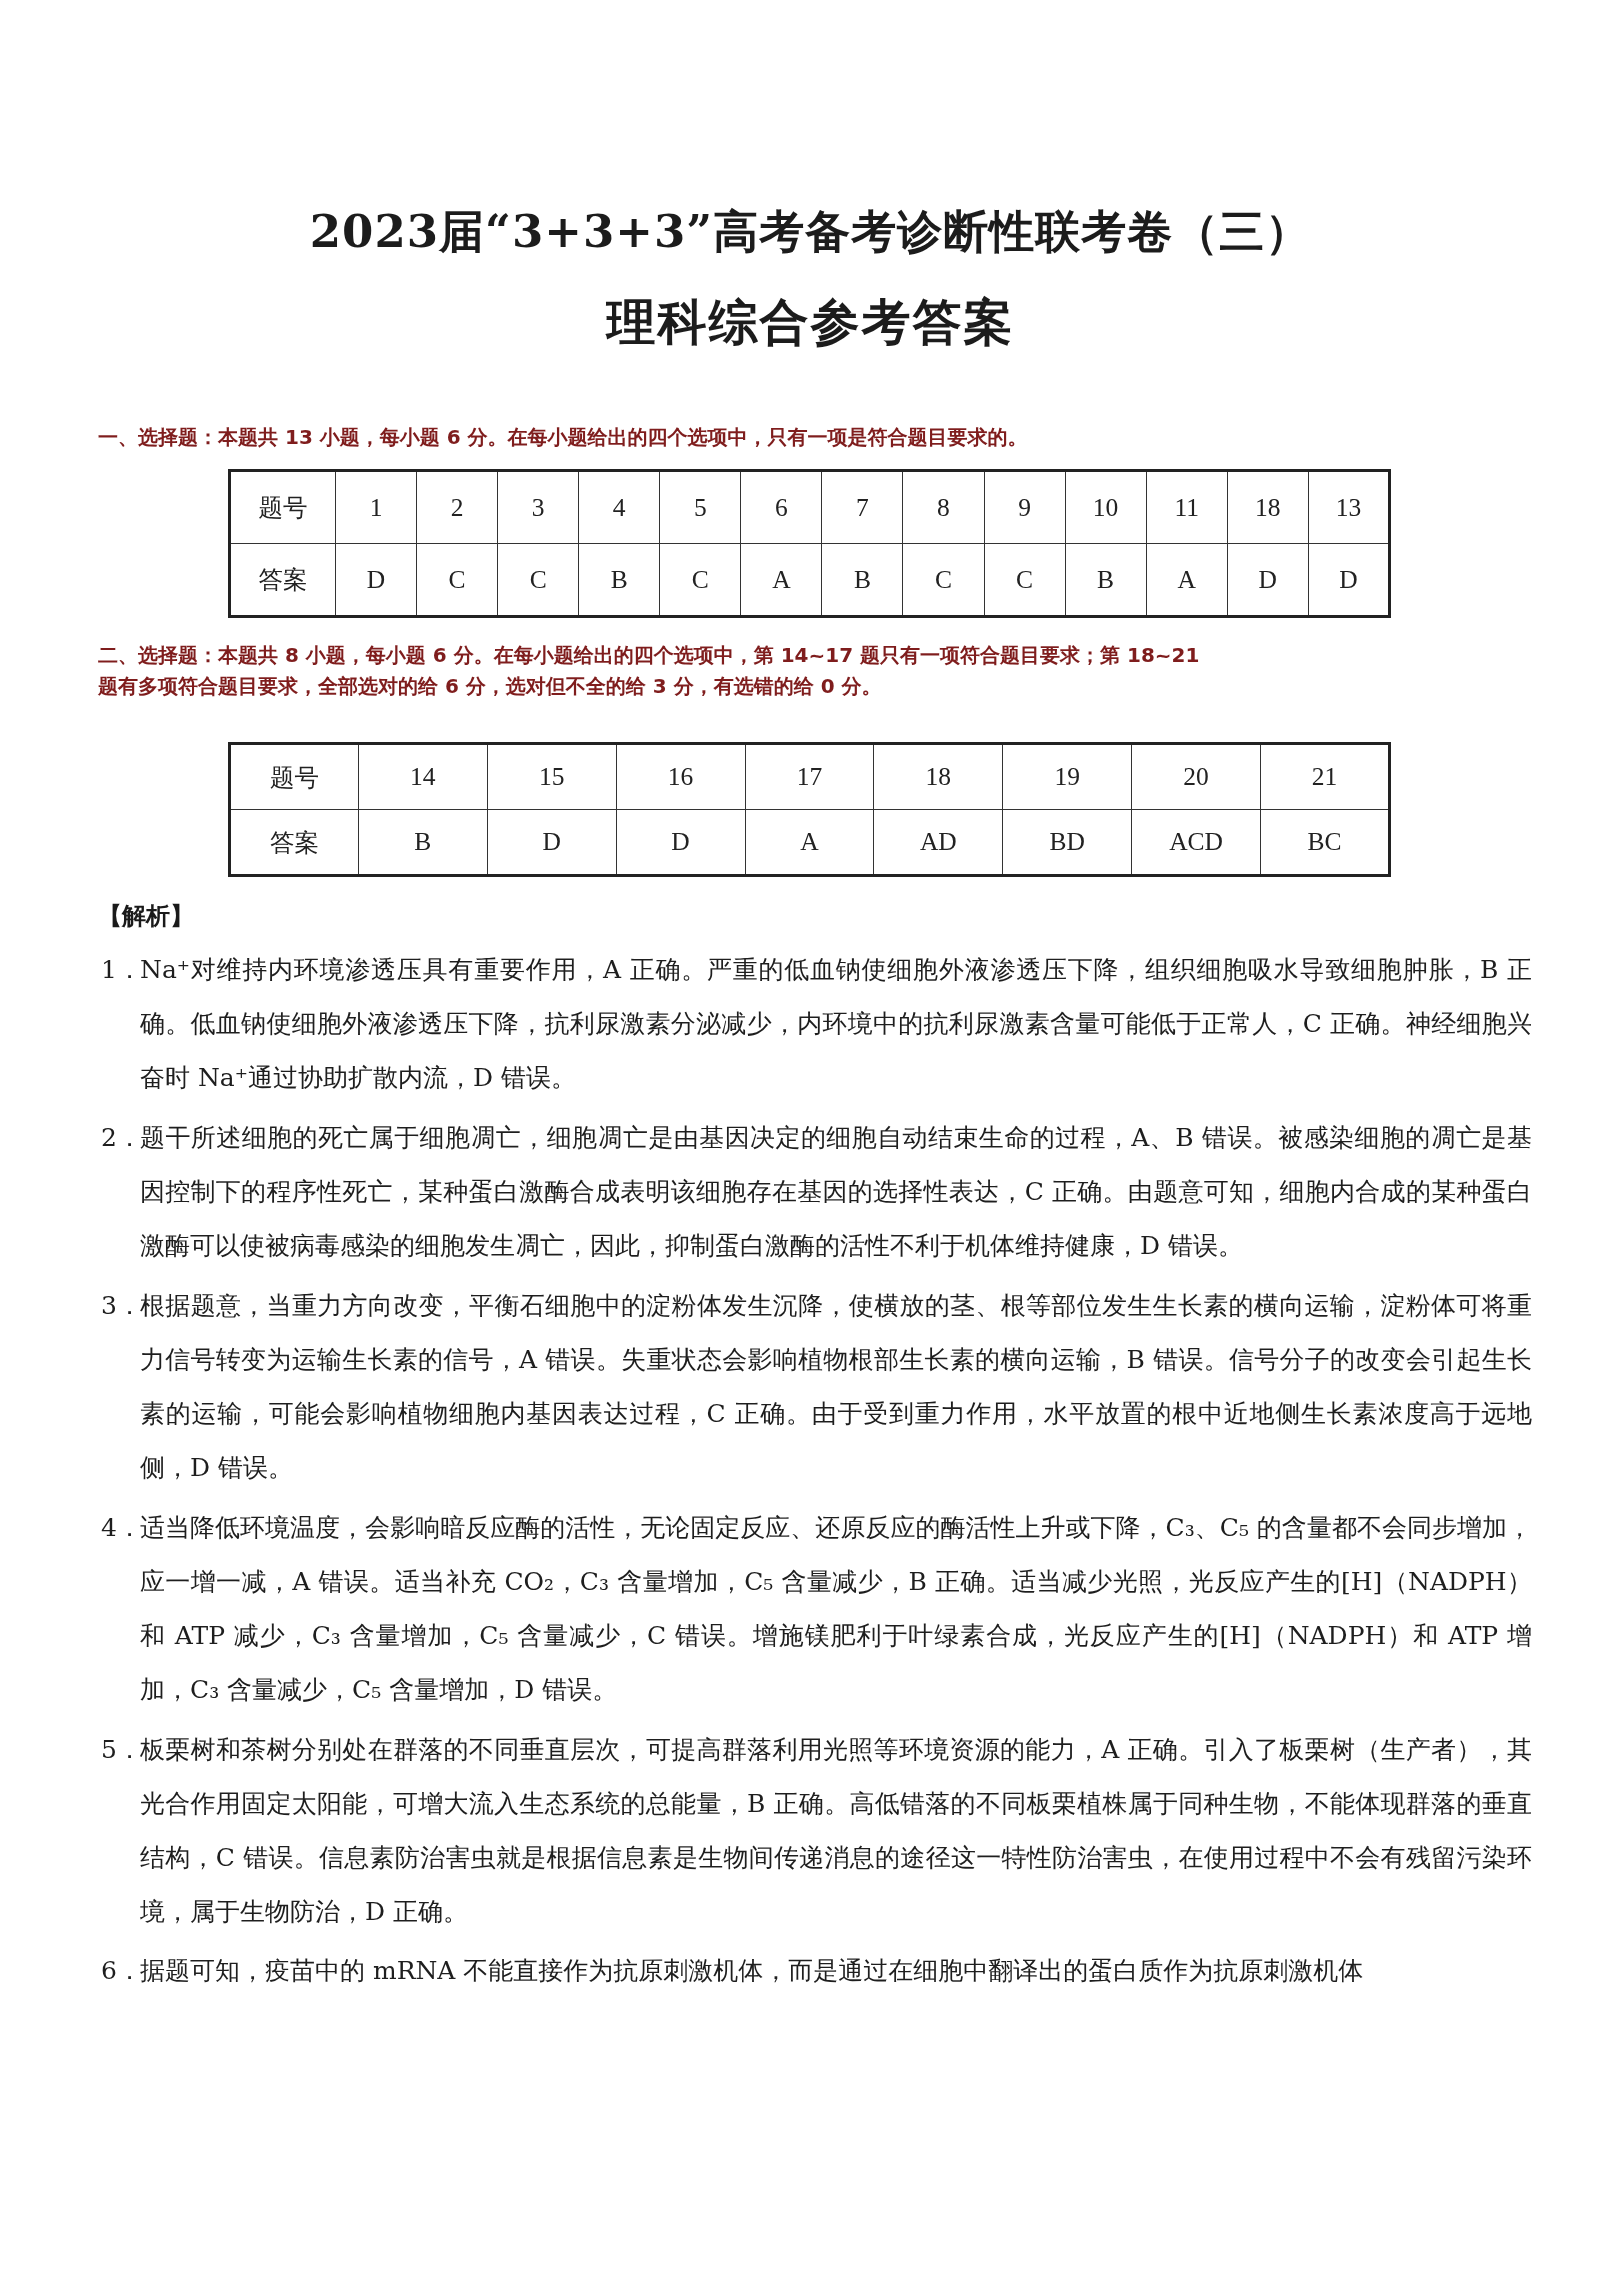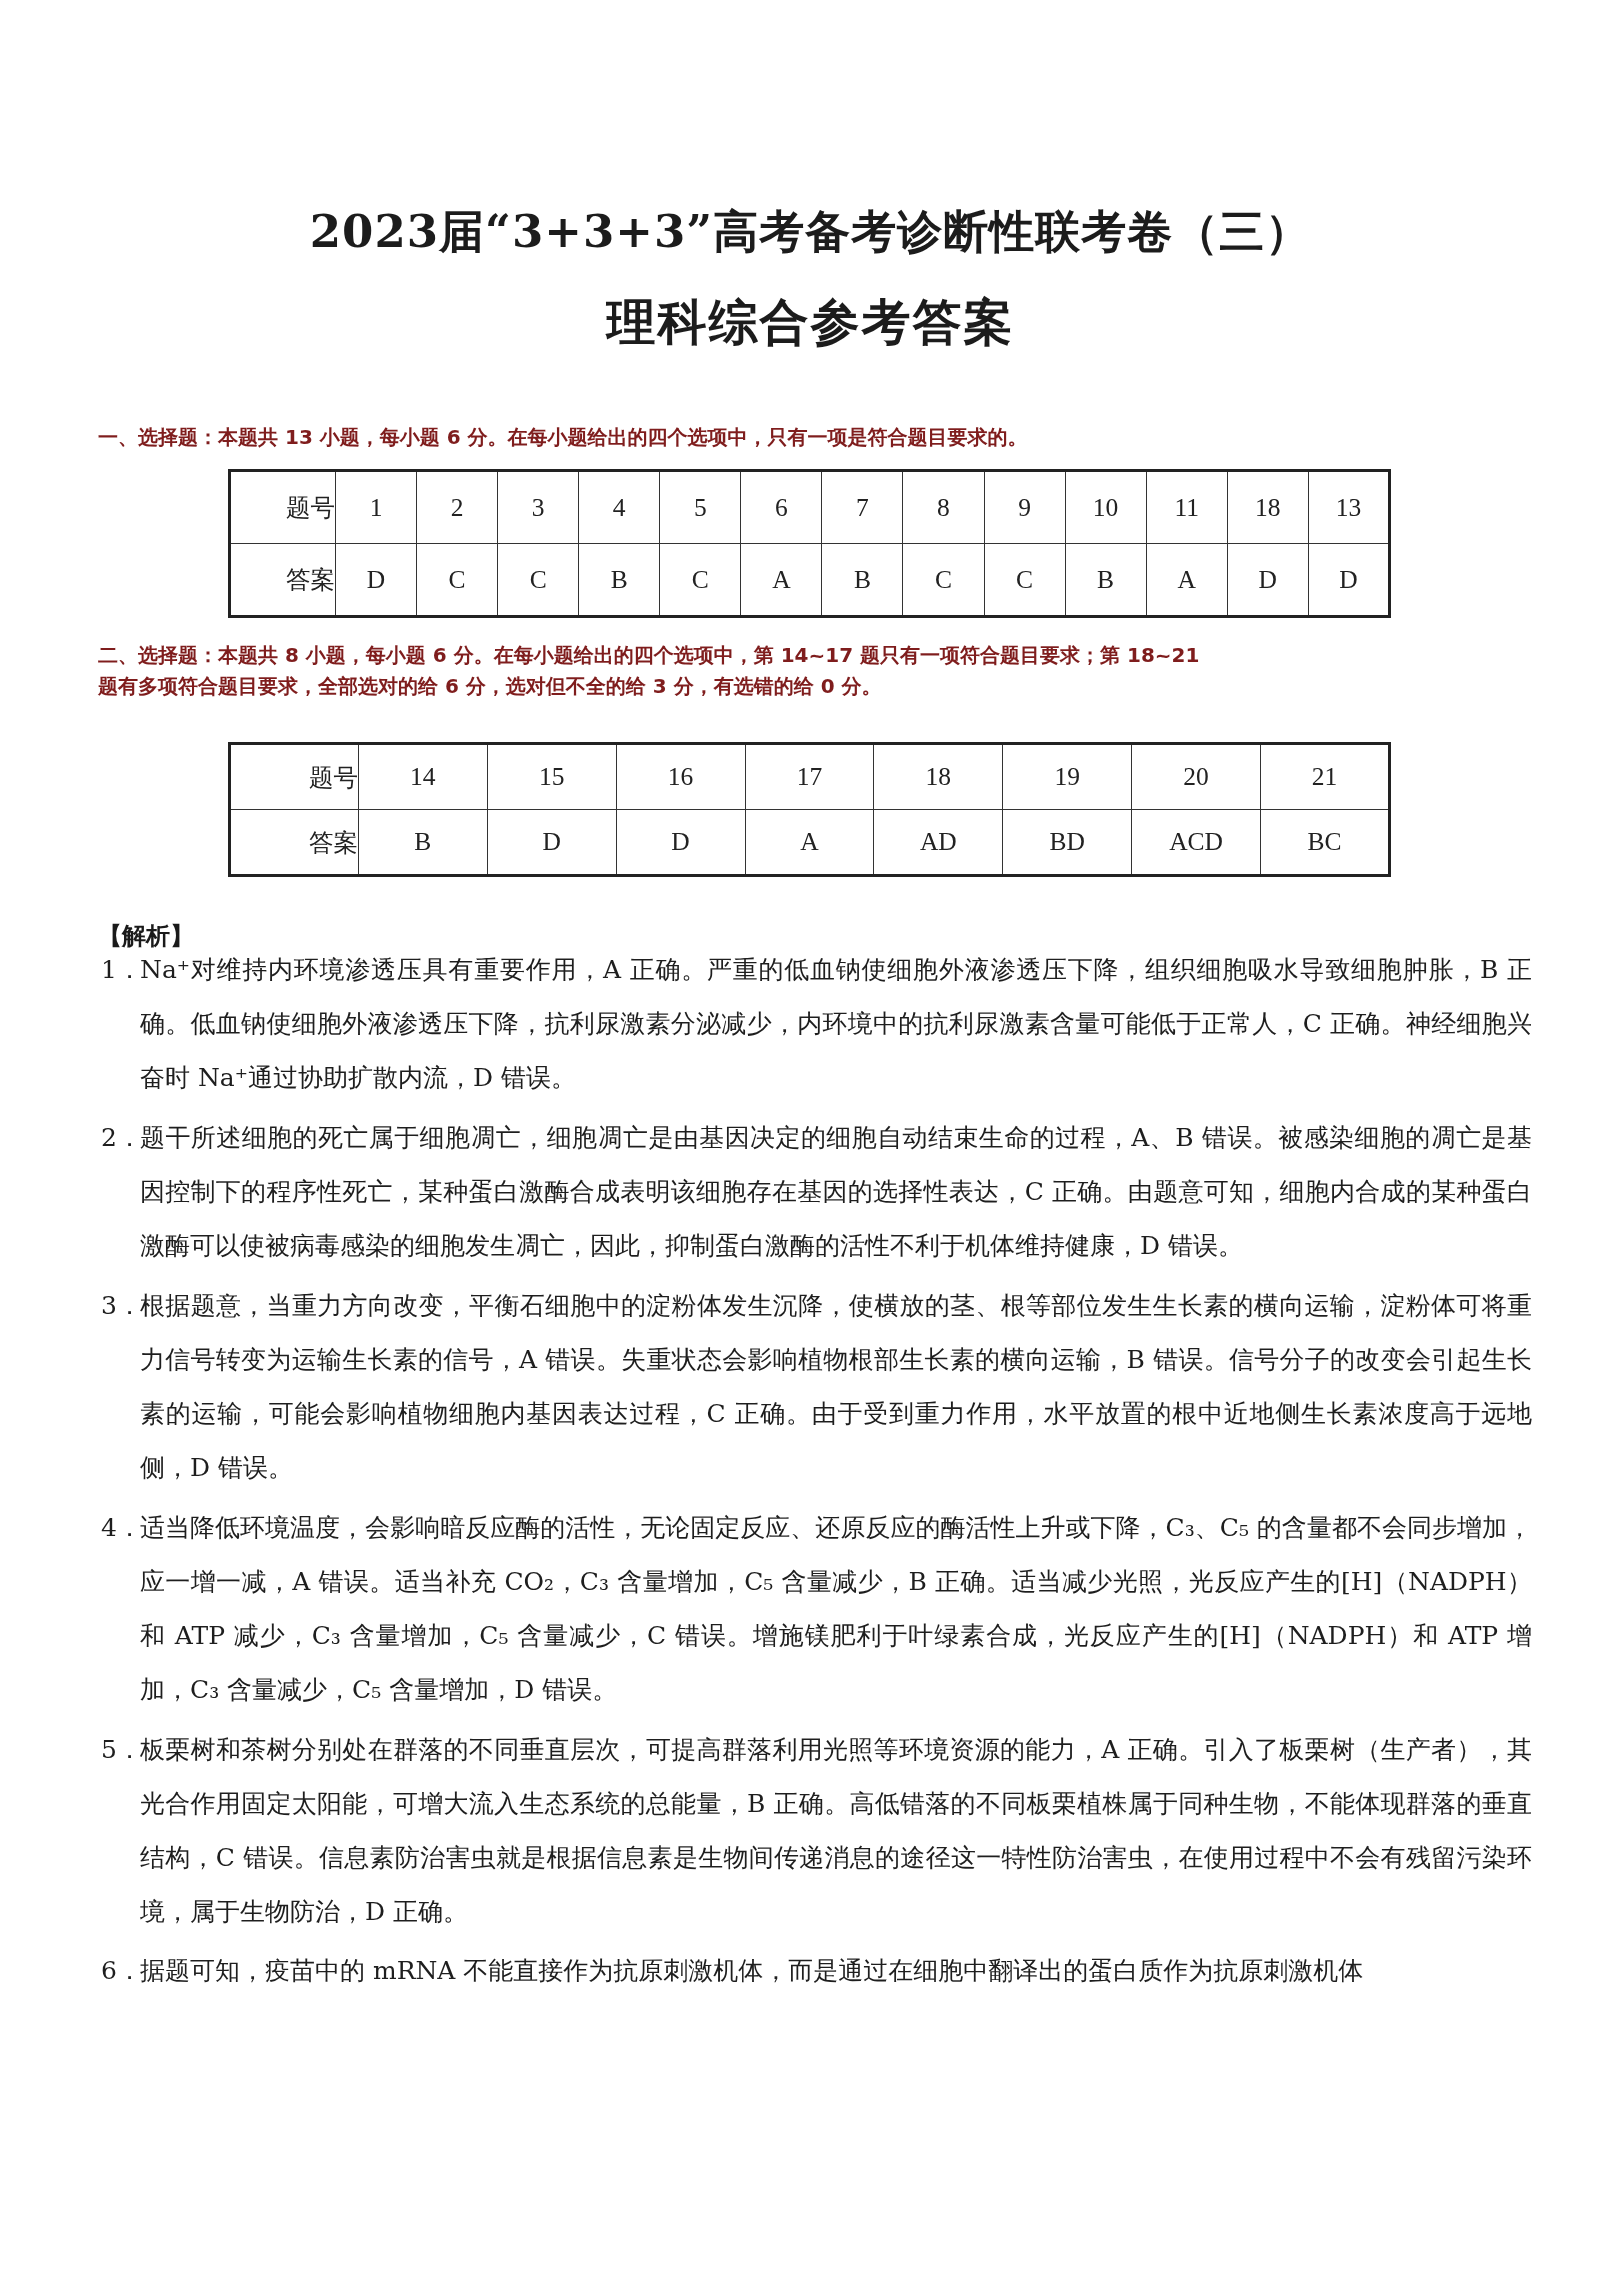--- a/index.html
+++ b/index.html
@@ -24,30 +24,30 @@
 
   table.ans {
     position: absolute; left: 228px; width: 1163px;
     border-collapse: collapse; border: 3.9px solid #222;
     font-family: "Liberation Serif", "DejaVu Serif", serif; font-size: 25.5px; color: #222;
     table-layout: fixed;
   }
   table.ans td {
     border: 1.5px solid #333; text-align: center; vertical-align: middle; padding: 0;
   }
-  table.ans td.rowhead { font-family: "DejaVu Serif", "Liberation Serif", serif; font-size: 24.5px; text-align: right; }
+  table.ans td.rowhead { font-family: "DejaVu Serif", "Liberation Serif", serif; font-size: 24.5px; }
   #table1 { top: 469px; height: 147px; }
   #table1 td { height: 71px; }
   #table2 { top: 742px; height: 135px; }
   #table2 td { height: 64px; }
 
   .analysis-head {
     position: absolute; left: 98px; top: 894px;
     font-family: "DejaVu Sans", "Liberation Sans", sans-serif; font-weight: bold;
-    font-size: 24px; line-height: 45px; margin-top: 20px;
+    font-size: 24px; line-height: 45px;
   }
 
   .items {
     position: absolute; left: 101px; top: 943px; width: 1431px;
     font-family: "DejaVu Serif", "Liberation Serif", serif; font-size: 25px;
     line-height: 54px; color: #1e1e1e;
   }
   .item { position: relative; padding-left: 39px; margin-bottom: 5.9px; text-align: justify; text-align-last: left; }
   .item .num { position: absolute; left: 0; top: 0; }
 </style>

